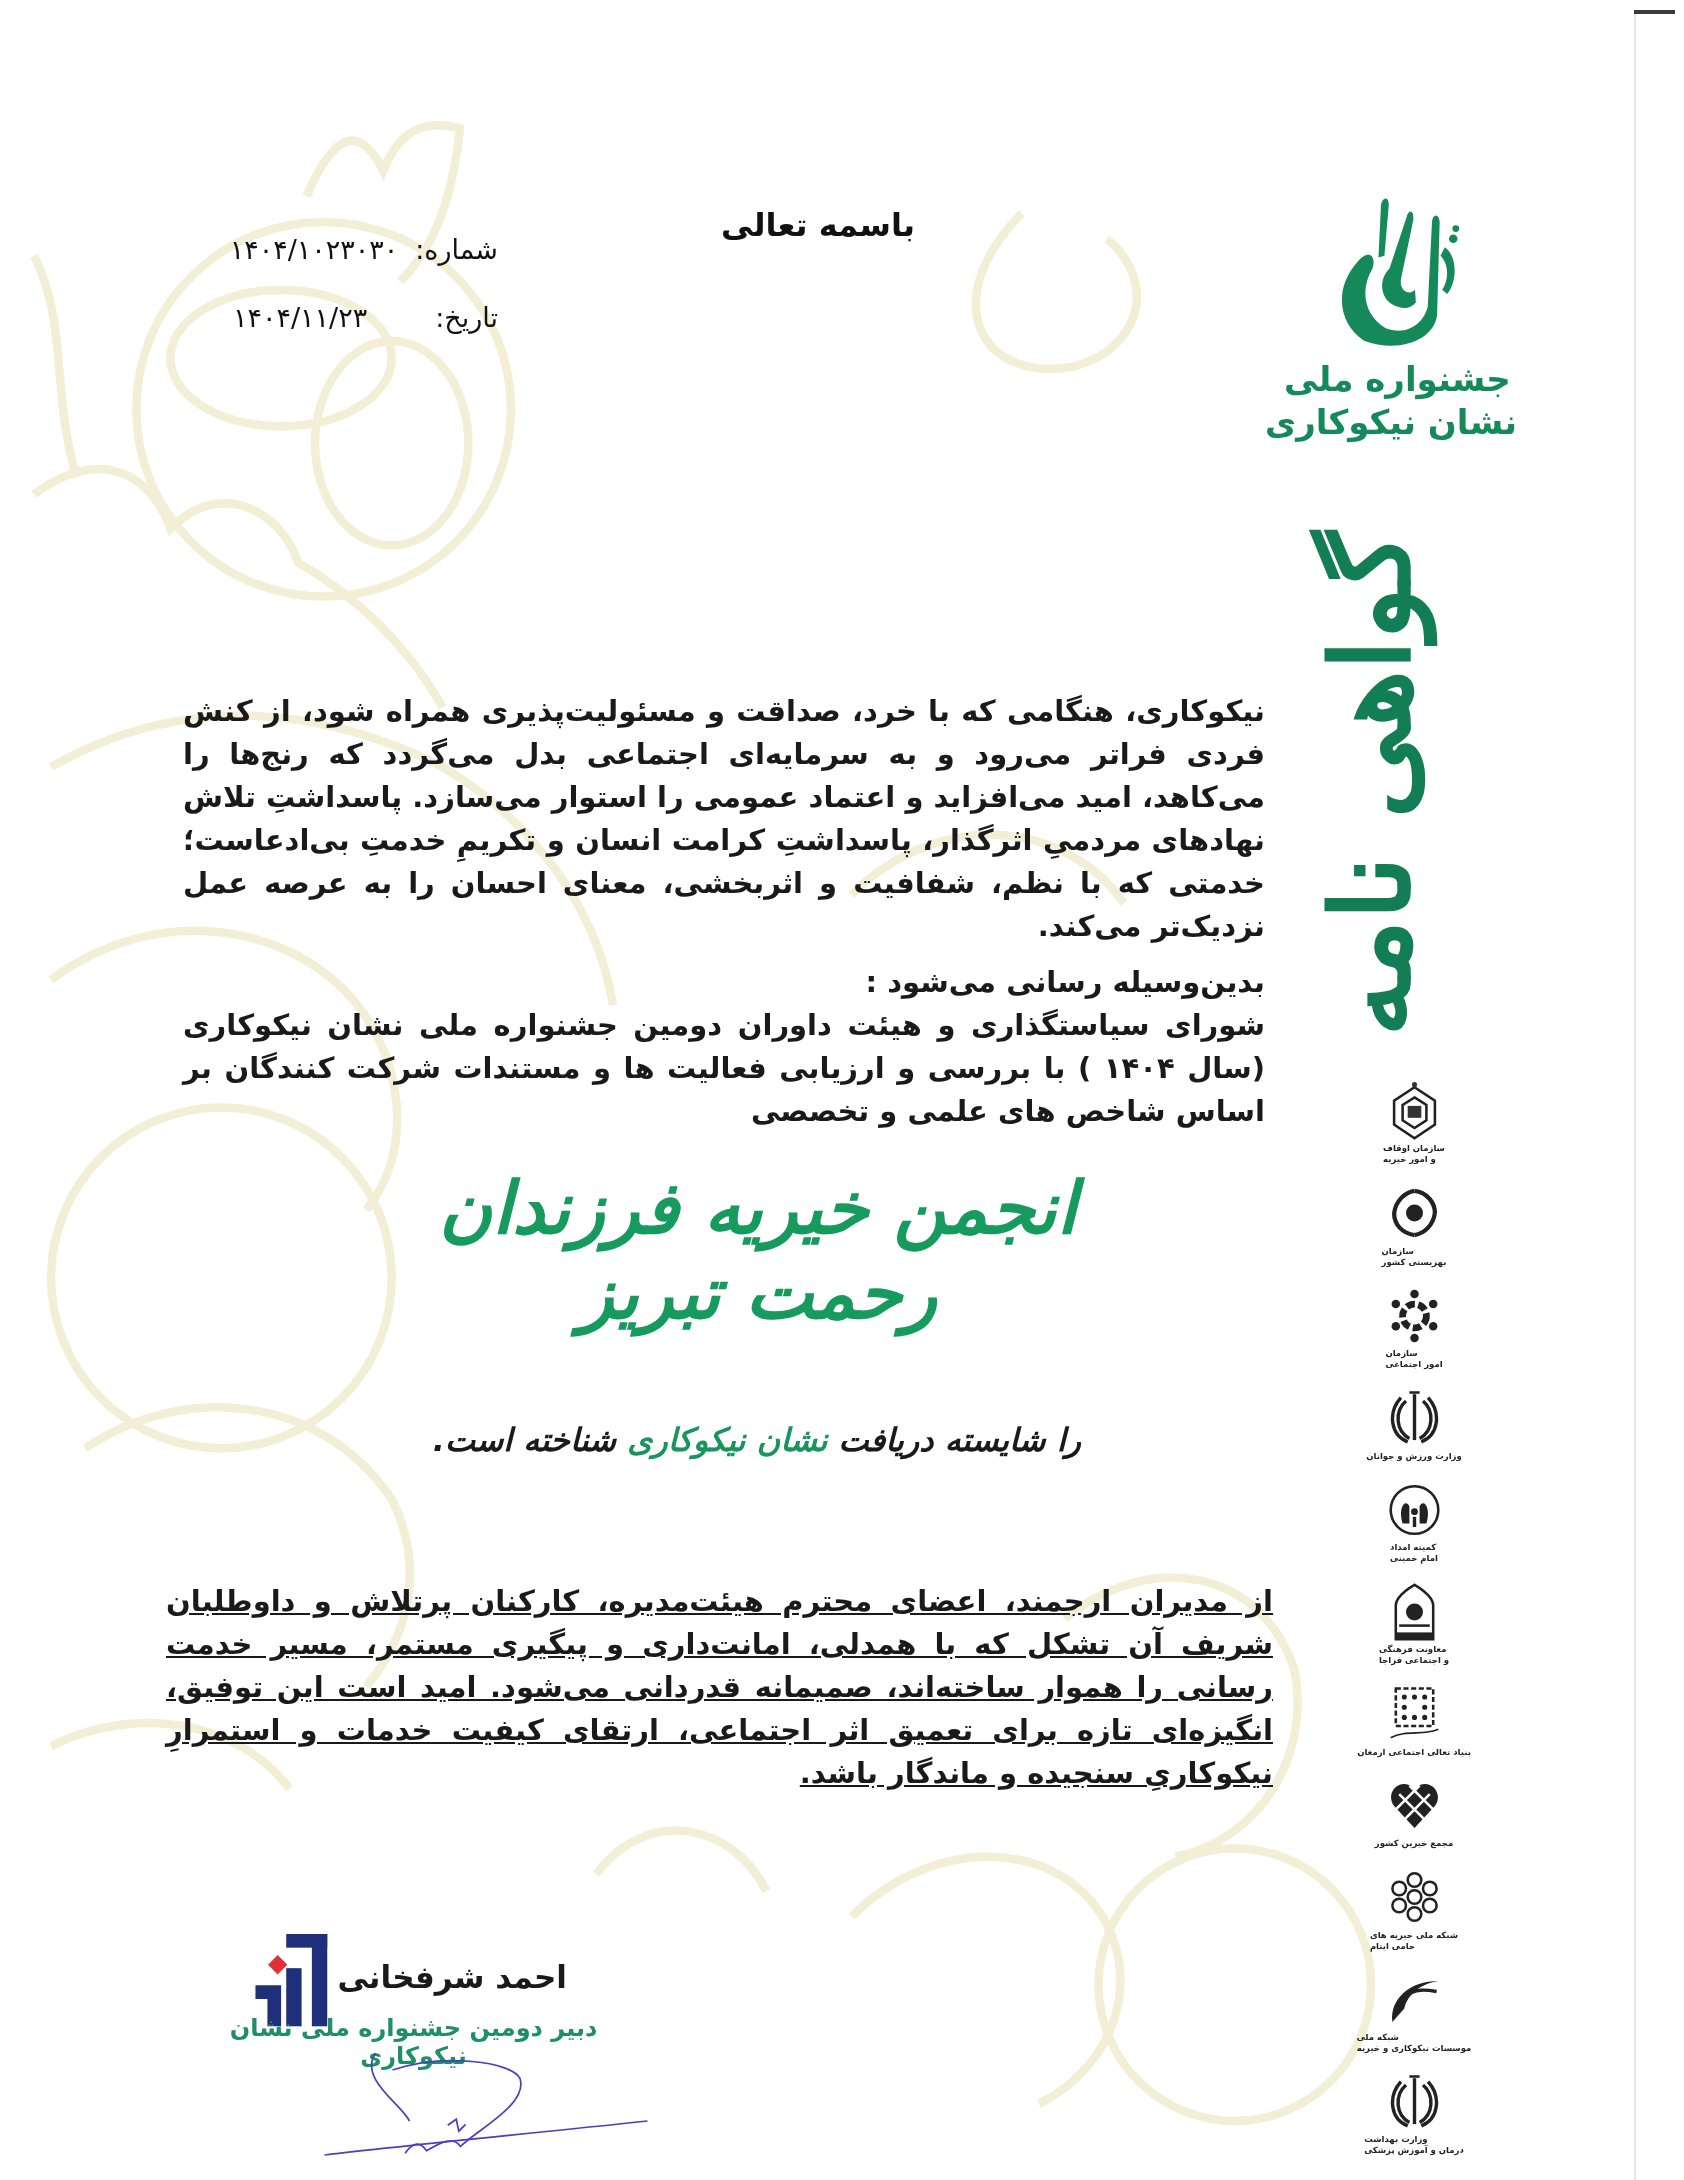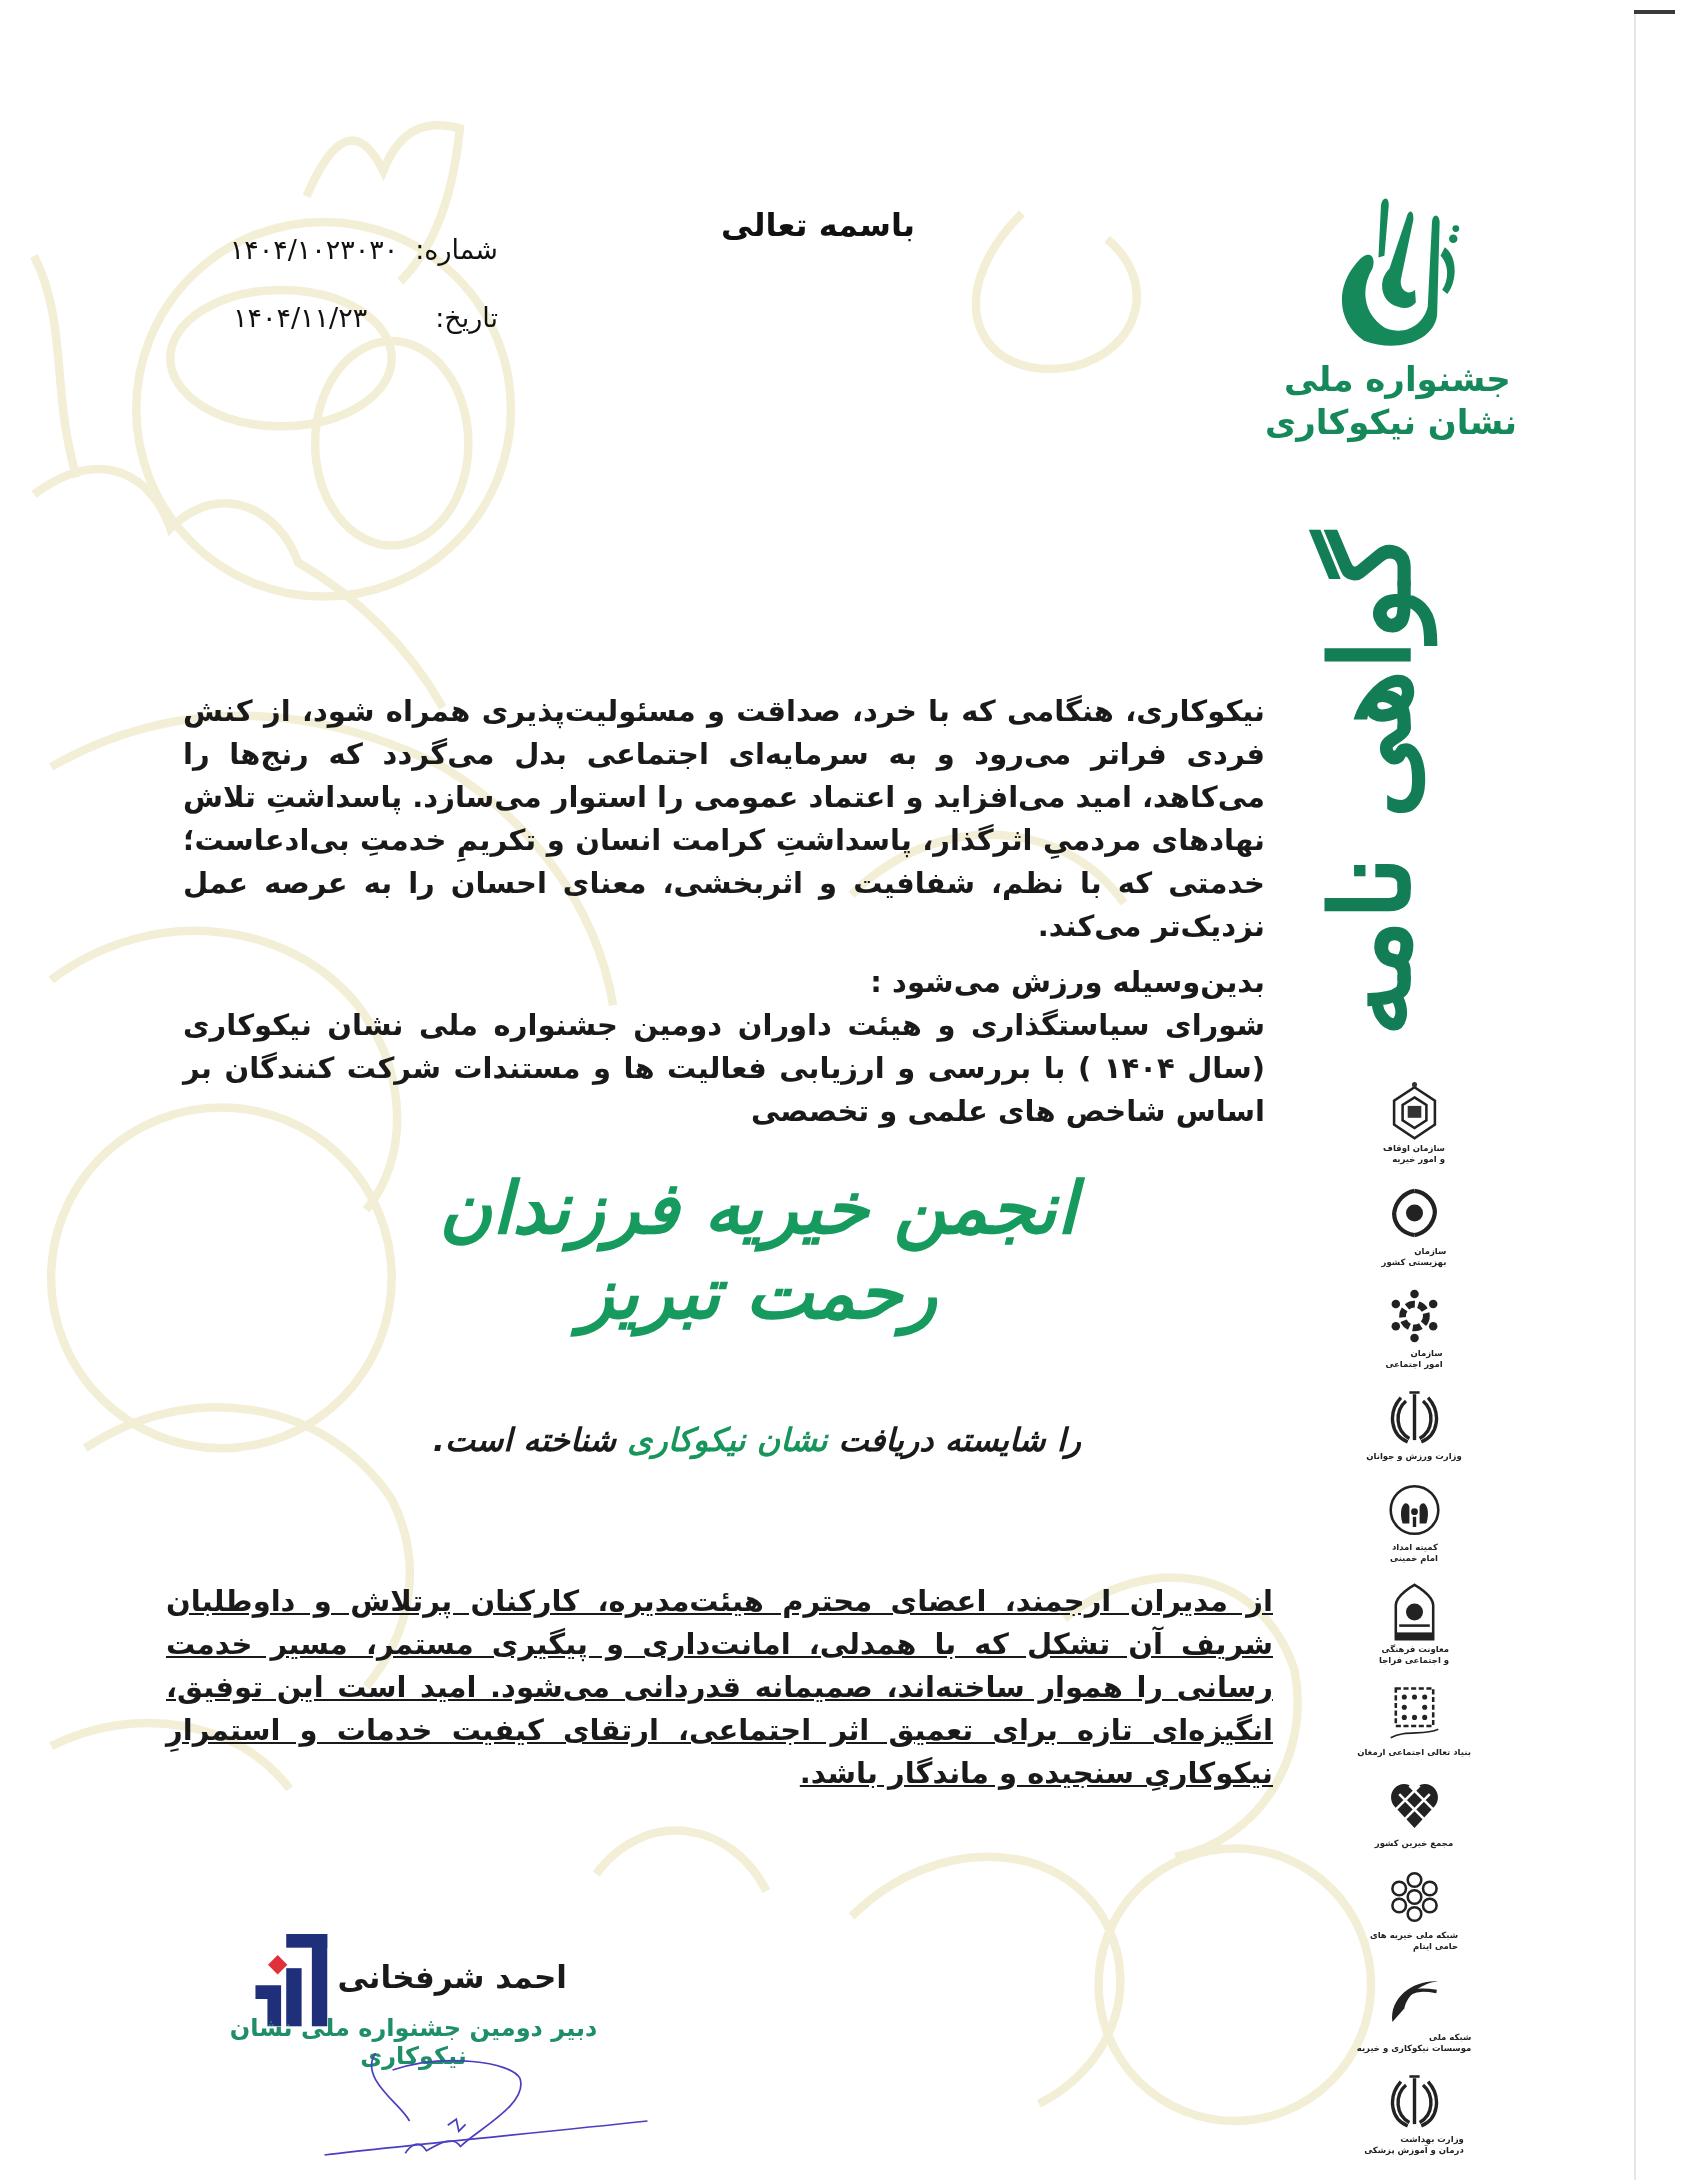--- a/index.html
+++ b/index.html
@@ -105,21 +105,21 @@
     .partners {
       position: absolute; left: 1346px; top: 1082px; width: 136px;
       display: flex; flex-direction: column; align-items: center;
     }
     .partner {
       display: flex; flex-direction: column; align-items: center;
       width: 136px; margin-bottom: 19px;
     }
     .partner svg { display: block; }
     .partner .pname {
-      font-size: 8.5px; color: #222; text-align: right; line-height: 11px;
+      font-size: 8.5px; color: #222; text-align: left; line-height: 11px;
       margin-top: 3.4px; white-space: pre-line; font-weight: bold;
     }
   </style>
 </head>
 <body>
 
 <svg class="bg-ornament" viewBox="0 0 1900 2560">
   <path d="M360 230 C 390 160, 420 140, 450 200 C 470 150, 500 140, 540 150 C 530 250, 500 300, 470 330"></path>
   <circle cx="380" cy="480" r="220"></circle>
   <ellipse cx="330" cy="420" rx="130" ry="80"></ellipse>
@@ -168,21 +168,21 @@
   <div class="logo-line">نشان نیکوکاری</div>
 </div>
 
 <div class="vertical-title">
   <span>گواهی نامه</span>
 </div>
 
 <div class="para p1">نیکوکاری، هنگامی که با خرد، صداقت و مسئولیت‌پذیری همراه شود، از کنش فردی فراتر می‌رود و به سرمایه‌ای اجتماعی بدل می‌گردد که رنج‌ها را می‌کاهد، امید می‌افزاید و اعتماد عمومی را استوار می‌سازد. پاسداشتِ تلاش نهادهای مردمیِ اثرگذار، پاسداشتِ کرامت انسان و تکریمِ خدمتِ بی‌ادعاست؛ خدمتی که با نظم، شفافیت و اثربخشی، معنای احسان را به عرصه عمل نزدیک‌تر می‌کند.</div>
 
 <div class="para p2">
-  <span class="intro">بدین‌وسیله ورزش می‌شود :</span>
+  <span class="intro">بدین‌وسیله رسانی می‌شود :</span>
   <span>شورای سیاستگذاری و هیئت داوران دومین جشنواره ملی نشان نیکوکاری (سال ۱۴۰۴ ) با بررسی و ارزیابی فعالیت ها و مستندات شرکت کنندگان بر اساس شاخص های علمی و تخصصی</span>
 </div>
 
 <div class="recipient">انجمن خیریه فرزندان رحمت تبریز</div>
 
 <div class="worthy">
   <span>را شایسته دریافت</span>
   <span class="highlight">نشان نیکوکاری</span>
   <span>شناخته است.</span>
 </div>

